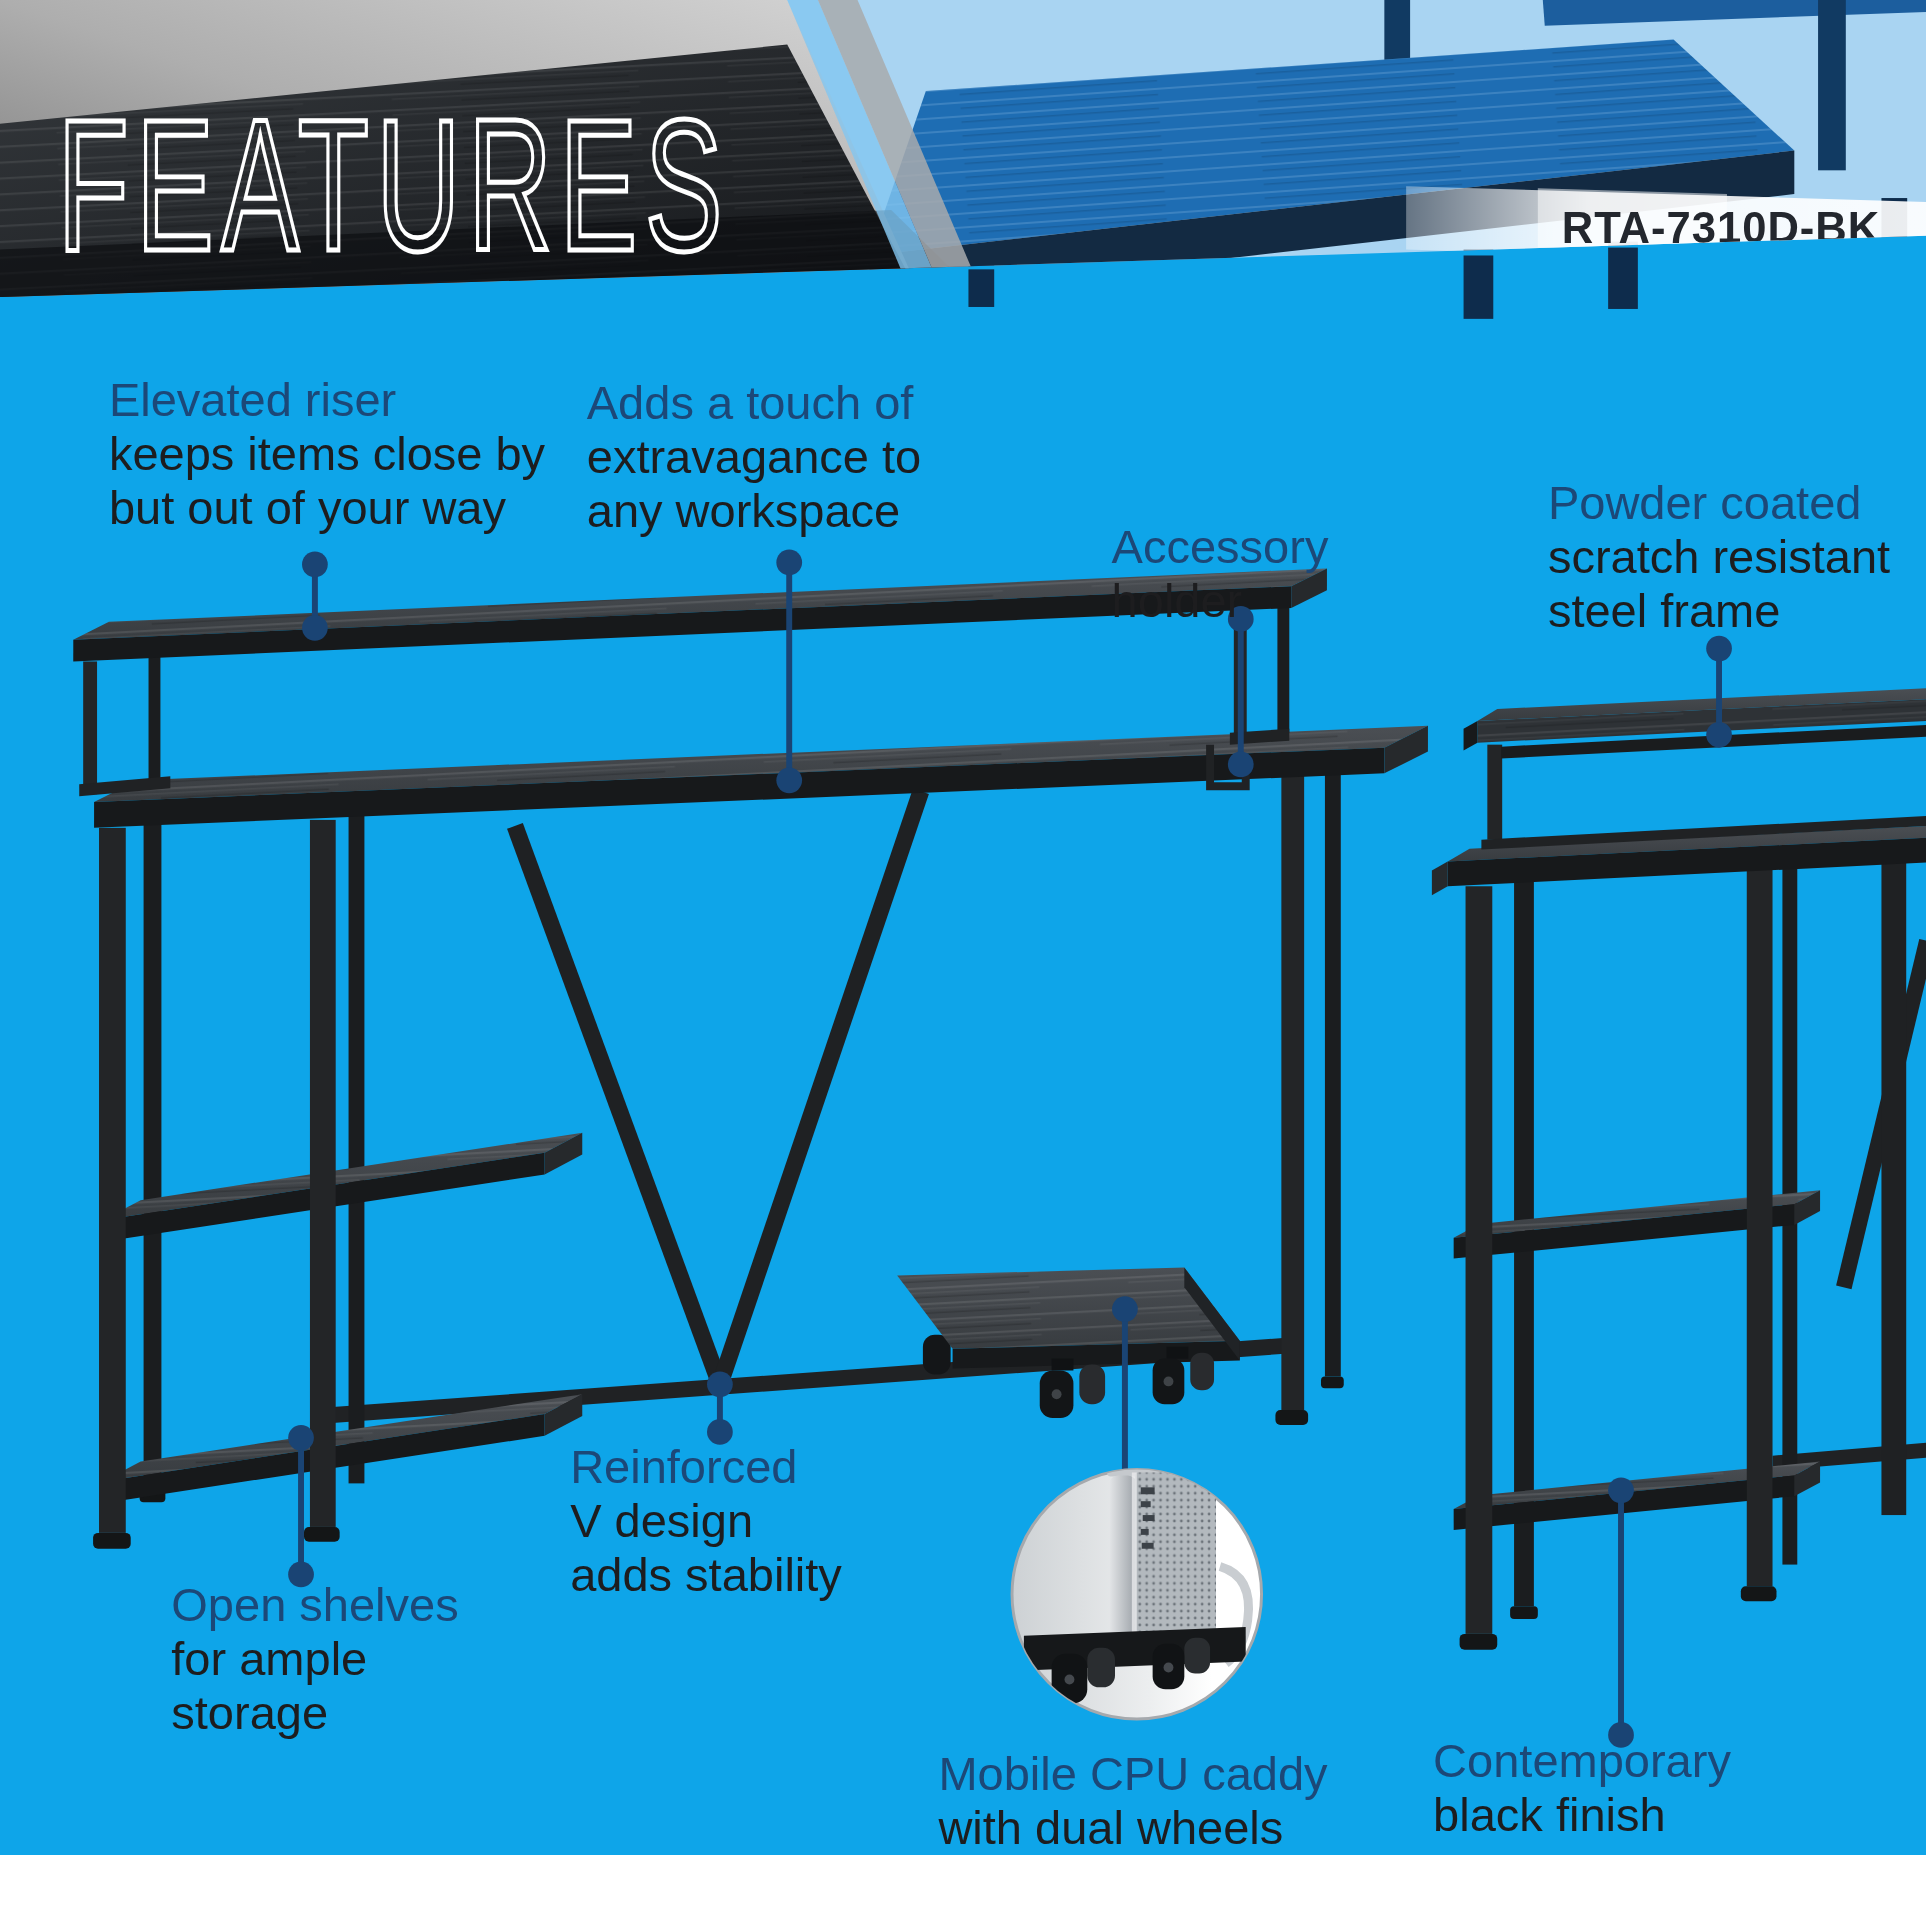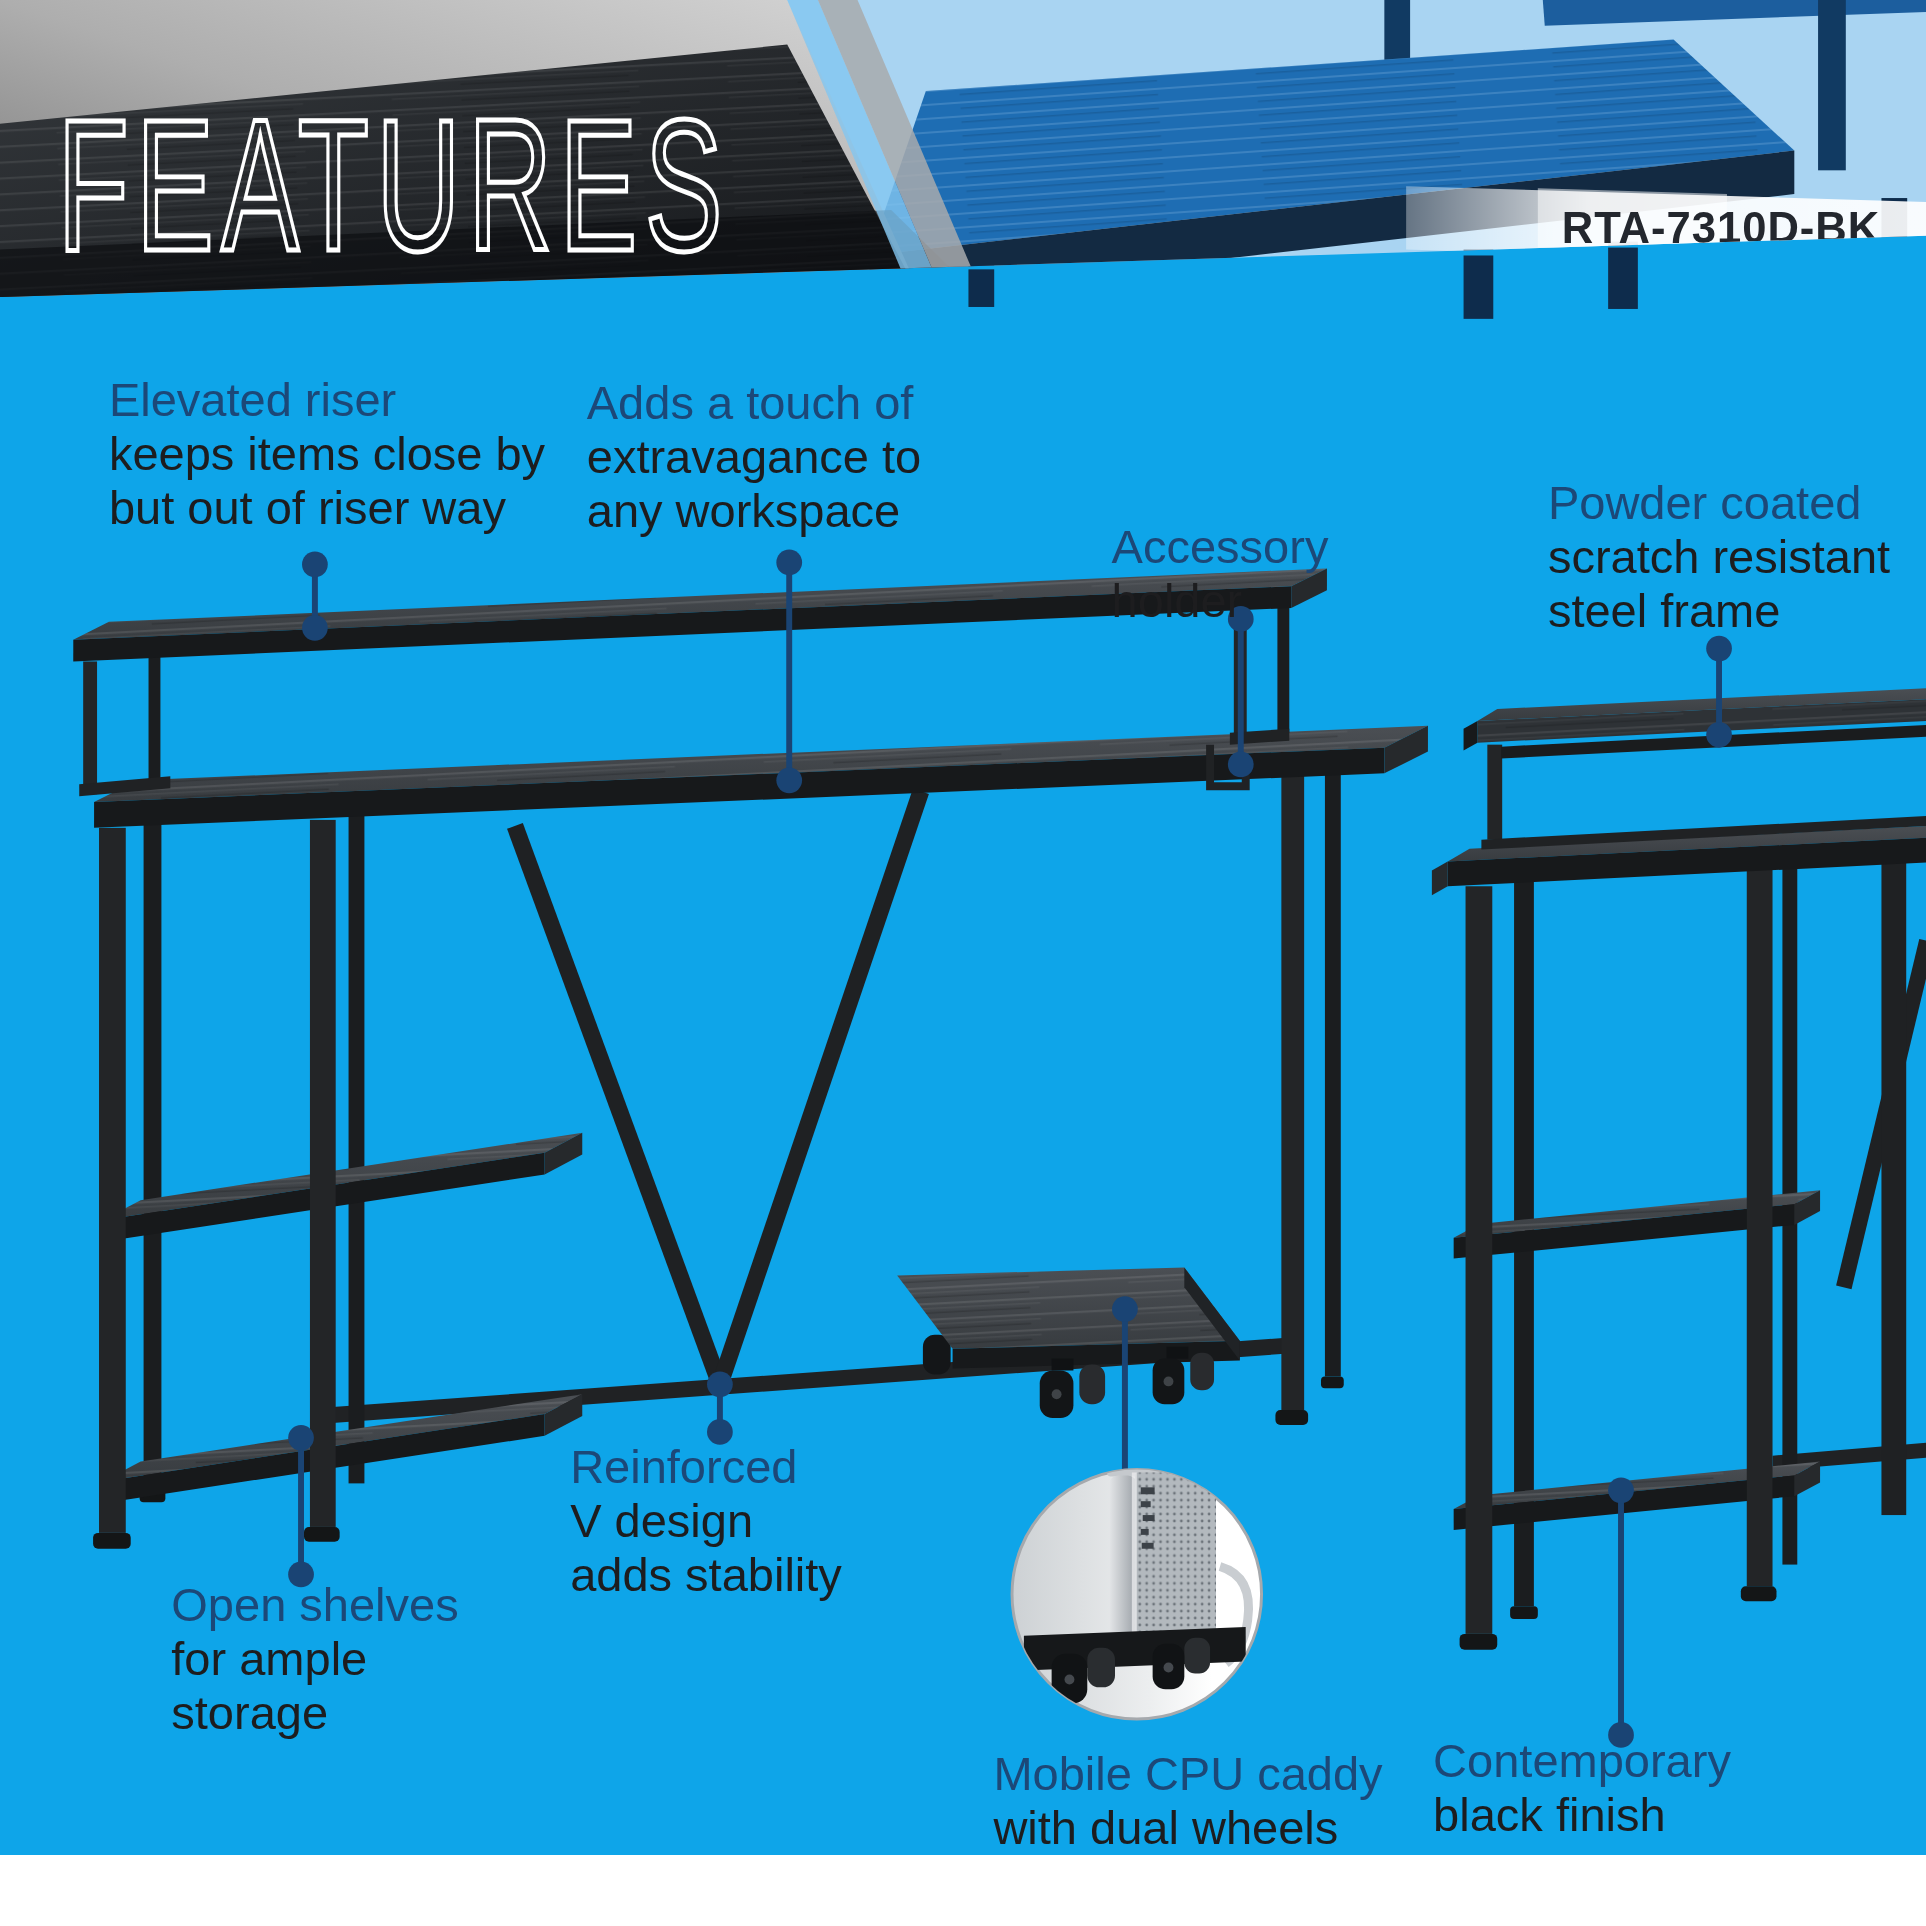--- a/index.html
+++ b/index.html
@@ -280,21 +280,21 @@
         <rect x="1164" y="1660" width="32" height="46" rx="13" fill="#111315"></rect>
         <circle cx="1180" cy="1684" r="5" fill="#45494e"></circle>
       </g>
     </g>
   </g>
 </svg>
 
 <div class="callout" style="left:327px;top:373px">
   <div class="hd">Elevated riser</div>
   <div>keeps items close by</div>
-  <div>but out of riser way</div>
+  <div>but out of your way</div>
 </div>
 
 <div class="callout" style="left:754px;top:376px">
   <div class="hd">Adds a touch of</div>
   <div>extravagance to</div>
   <div>any workspace</div>
 </div>
 
 <div class="callout" style="left:1220px;top:520px">
   <div class="hd">Accessory</div>
@@ -312,21 +312,21 @@
   <div>V design</div>
   <div>adds stability</div>
 </div>
 
 <div class="callout" style="left:315px;top:1578px">
   <div class="hd">Open shelves</div>
   <div>for ample</div>
   <div>storage</div>
 </div>
 
-<div class="callout" style="left:1188px;top:1747px">
+<div class="callout" style="left:1133px;top:1747px">
   <div class="hd">Mobile CPU caddy</div>
   <div>with dual wheels</div>
 </div>
 
 <div class="callout" style="left:1582px;top:1734px">
   <div class="hd">Contemporary</div>
   <div>black finish</div>
 </div>
 
 </div>

